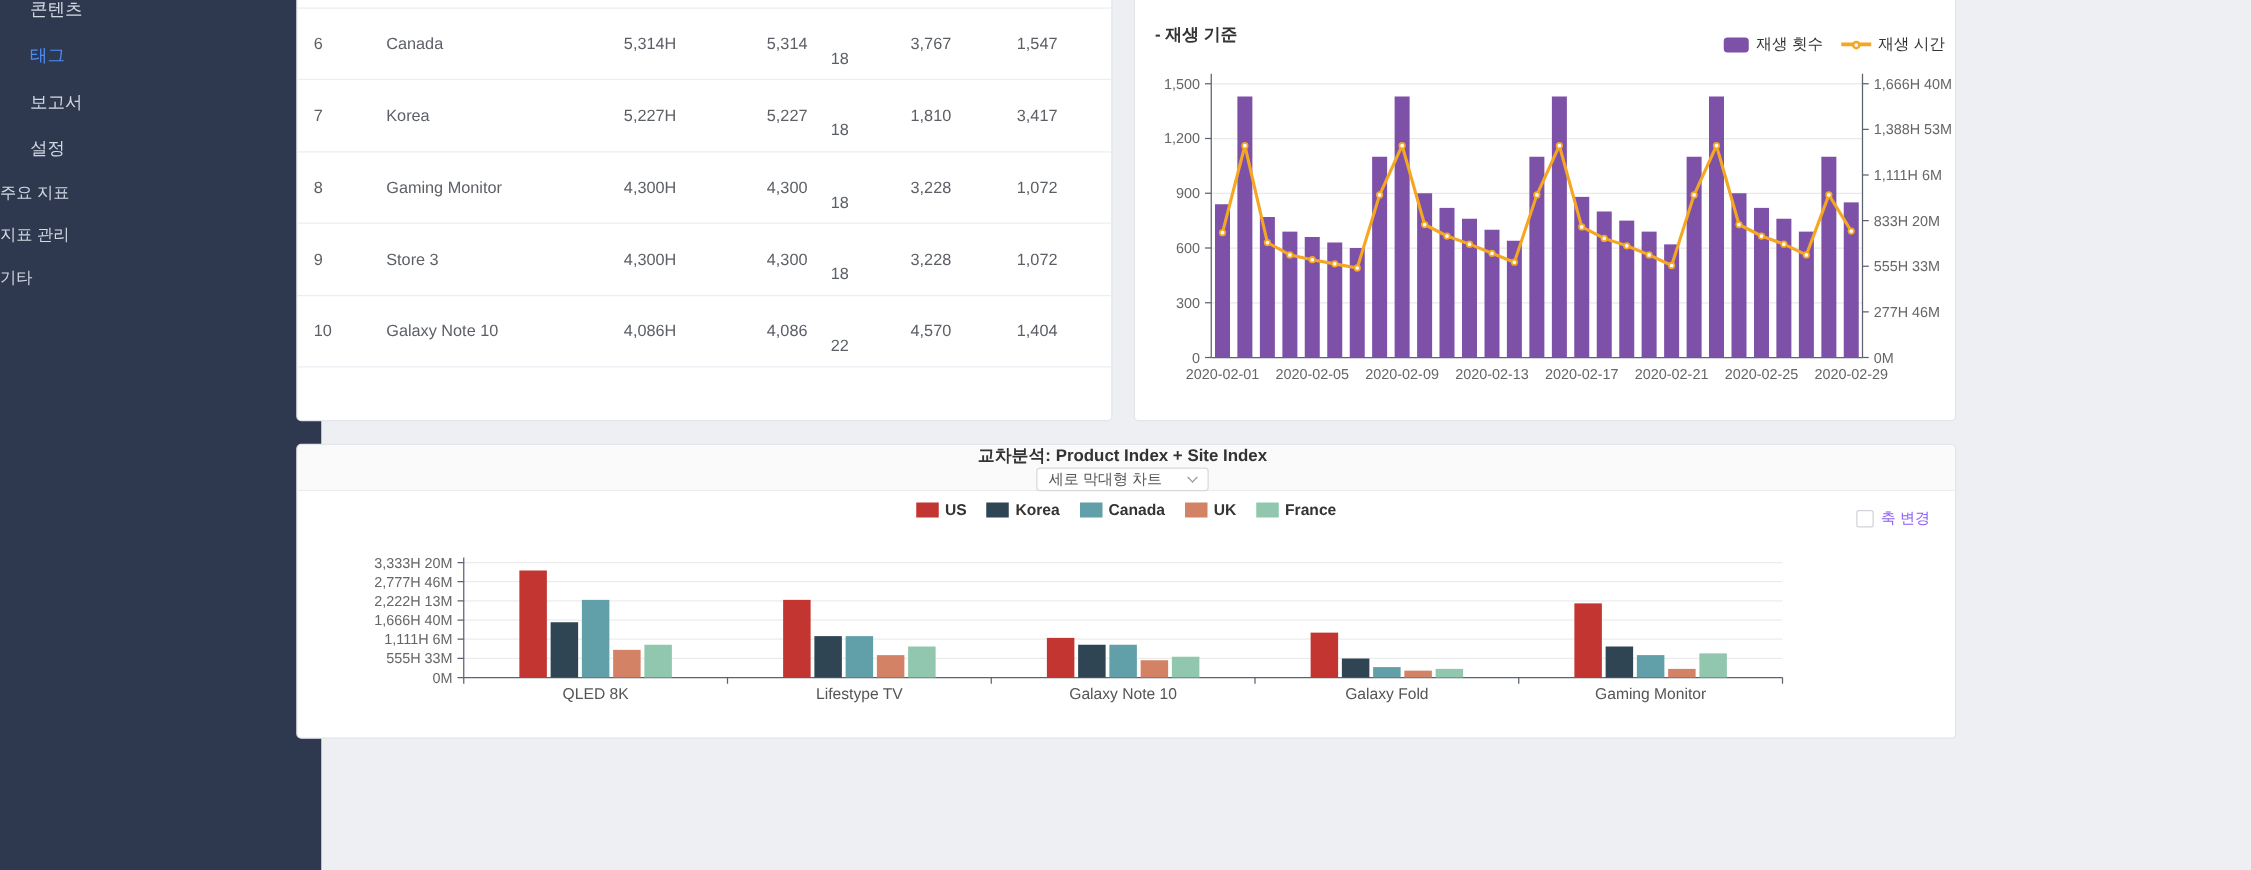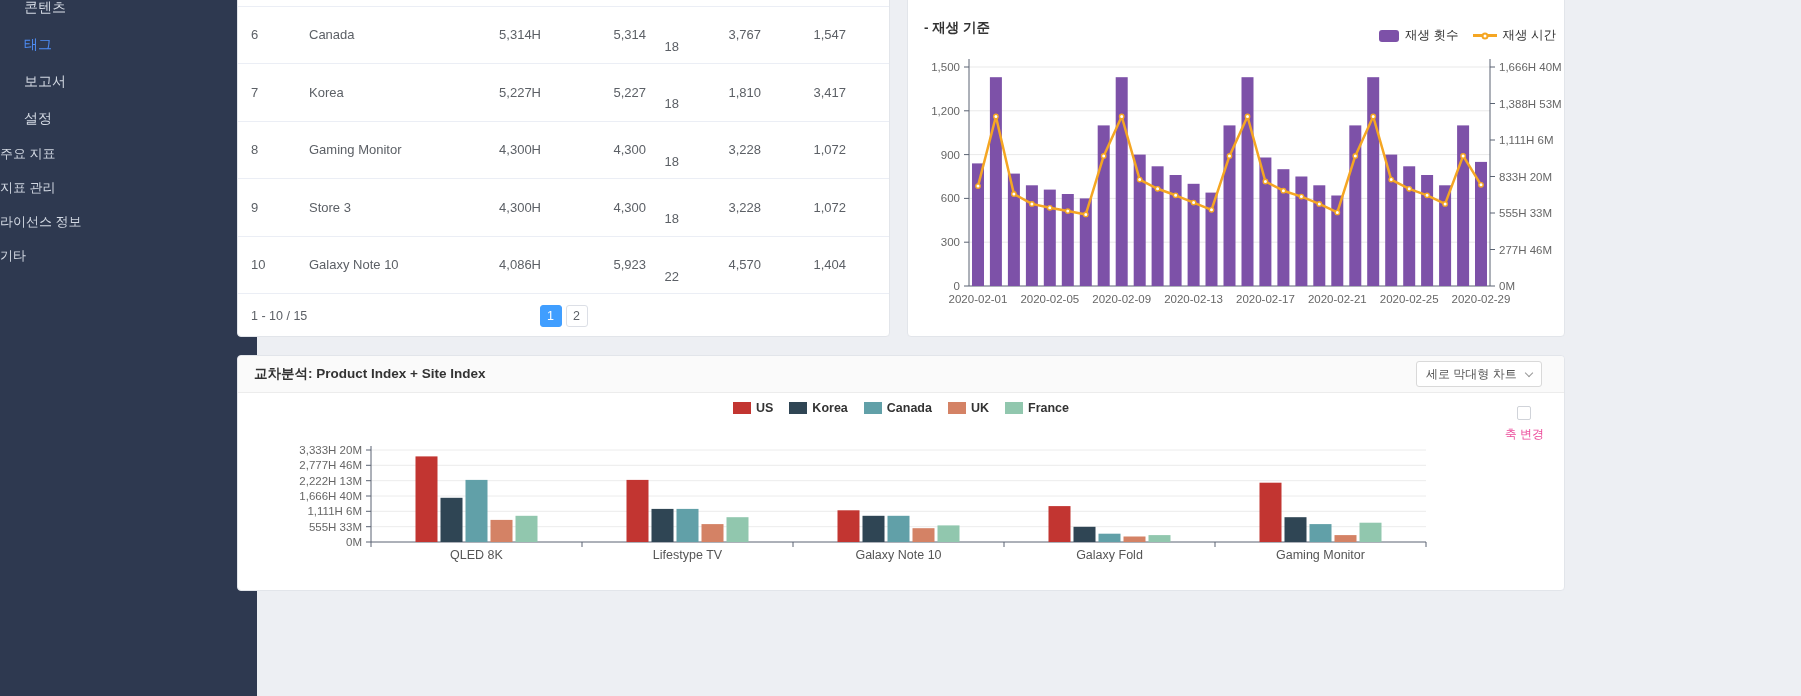--- a/index.html
+++ b/index.html
@@ -41,50 +41,49 @@
   .pl-legend { display:flex; align-items:center; gap:14px;margin-top:16px; }
   .pl-item { display:flex; align-items:center; gap:6px; font-size:12.5px; color:#333; cursor:pointer; }
   .pl-bar { width:20px; height:12px; border-radius:3px; display:inline-block; }
   .pl-line { position:relative; width:24px; height:2.5px; display:inline-block; }
   .pl-dot { position:absolute; left:50%; top:50%; transform:translate(-50%,-50%); width:7px; height:7px; border-radius:50%; background:#fff; border:2px solid; }
   #play-svg { position:absolute; left:0; top:0; width:656px; height:387px; }
 
   
   .cross-card { left:237px; top:355px; width:1328px; height:236px; }
   .cross-head { height:37px; background:#fafafa; border-bottom:1px solid #ececec; display:flex; align-items:center;
-                justify-content:space-between; padding:0 22px 0 16px; border-radius:4px 4px 0 0; }
+                justify-content:space-between; padding:0 22px 0 16px; border-radius:4px 4px 0 0;flex-direction:column; }
   .cross-title { font-size:13.5px; font-weight:700; color:#333; }
-  .select { width:126px; height:26px; border:1px solid #d9d9d9; border-radius:3px; background:#fff; display:flex;
+  .select { width:138px; height:26px; border:1px solid #d9d9d9; border-radius:3px; background:#fff; display:flex;
             align-items:center; justify-content:space-between; padding:0 9px; font-size:12px; color:#555; cursor:pointer; }
   .caret { width:6px; height:6px; border-right:1.5px solid #999; border-bottom:1.5px solid #999; transform:rotate(45deg); margin-top:-3px; }
   .cross-body { position:relative; height:197px; }
   .cross-legend { position:absolute; top:8px; left:0; right:0; display:flex; justify-content:center; gap:16px; z-index:2; }
   .cl-item { display:flex; align-items:center; gap:5px; font-size:12.5px; color:#333; cursor:pointer;font-weight:bold; }
   .cl-swatch { width:18px; height:12px; display:inline-block; }
-  .axis-toggle { position:absolute; top:13px; right:20px; display:flex; align-items:center; gap:6px; font-size:12px; color:#ec4899; cursor:pointer; z-index:2;flex-direction:column; }
+  .axis-toggle { position:absolute; top:13px; right:20px; display:flex; align-items:center; gap:6px; font-size:12px; color:#8b5cf6; cursor:pointer; z-index:2; }
   .checkbox { width:14px; height:14px; border:1px solid #d0d3d9; border-radius:2px; background:#fff; display:inline-block; }
   #cross-svg { position:absolute; left:0; top:0; width:1326px; height:197px; }
 
   .axis-text { font-size:11.5px; fill:#666; }
   .cat-text { font-size:12.5px; fill:#555; }
 </style>
 </head>
 <body>
 
 <div class="screen">
 
   <aside class="sidebar">
     <nav class="nav">
         <div class="nav-item top">콘텐츠</div>
         <div class="nav-item top active">태그</div>
         <div class="nav-item top">보고서</div>
         <div class="nav-item top">설정</div>
         <div class="nav-item sub">주요 지표</div>
         <div class="nav-item sub">지표 관리</div>
-        <div class="nav-item sub">라이선스 정보</div>
         <div class="nav-item sub">기타</div>
       </nav>
   </aside>
 
   <main>
 
     <section class="card table-card">
       <div>
           <div class="trow"></div>
           <div class="trow">
@@ -120,33 +119,26 @@
             <span class="c-n0">4,300H</span>
             <span class="c-n1">4,300</span>
             <span class="c-n2">18</span>
             <span class="c-n3">3,228</span>
             <span class="c-n4">1,072</span>
           </div>
           <div class="trow">
             <span class="c-rank">10</span>
             <span class="c-name">Galaxy Note 10</span>
             <span class="c-n0">4,086H</span>
-            <span class="c-n1">5,923</span>
+            <span class="c-n1">4,086</span>
             <span class="c-n2">22</span>
             <span class="c-n3">4,570</span>
             <span class="c-n4">1,404</span>
           </div>
         </div>
-      <div class="pagination">
-        <span class="pg-summary">1 - 10 / 15</span>
-        <div class="pager">
-            <button class="page active">1</button>
-            <button class="page">2</button>
-          </div>
-      </div>
     </section>
 
     <section class="card play-card">
       <div class="play-head">
         <span class="play-title">- 재생 기준</span>
         <div class="pl-legend">
             <span class="pl-item">
               <span class="pl-bar" style="background: rgb(125, 81, 168);"></span>
               <span>재생 횟수</span>
             </span>

